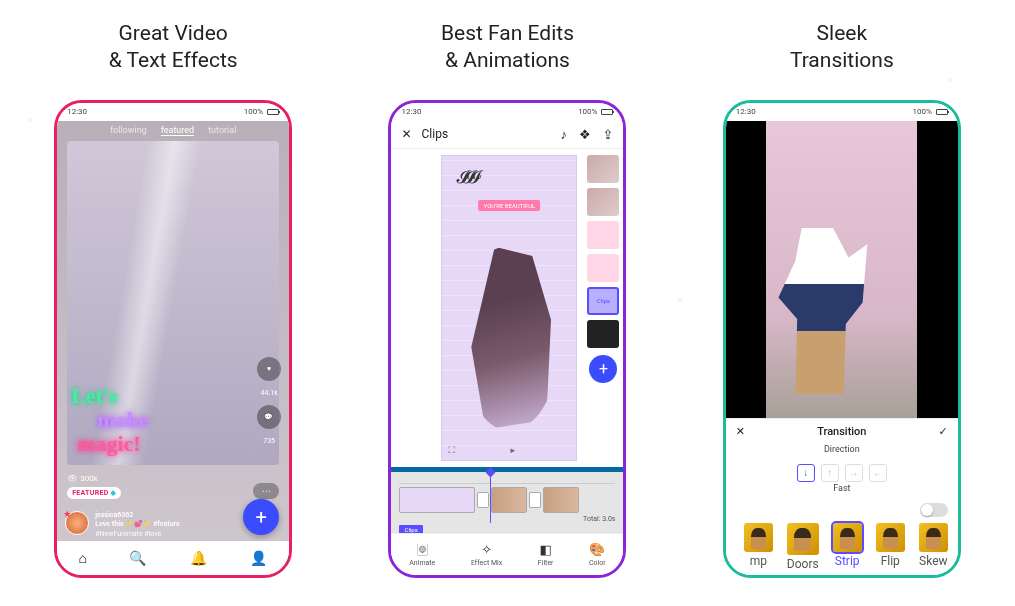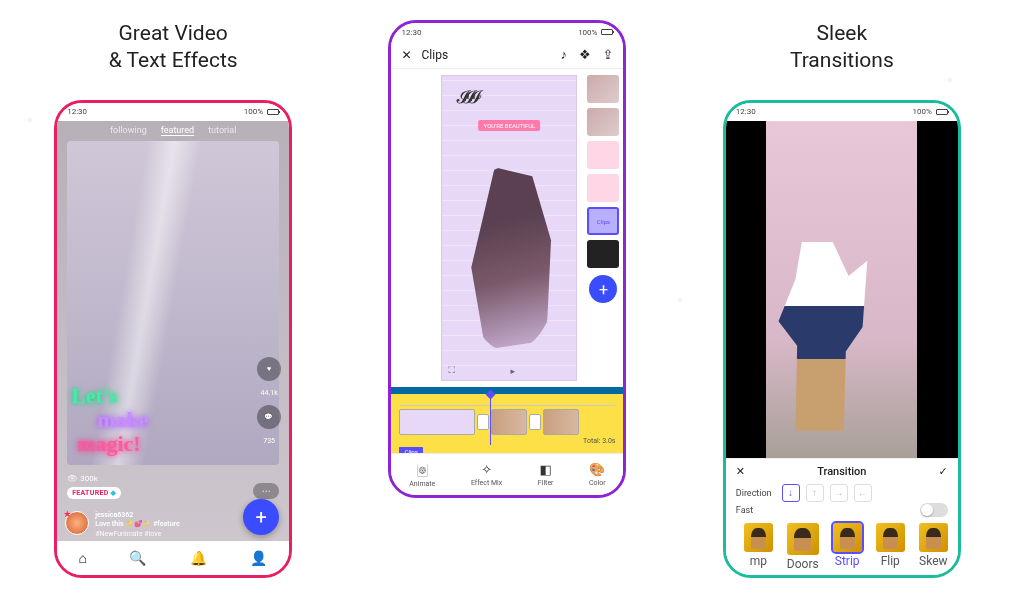--- a/index.html
+++ b/index.html
@@ -158,21 +158,21 @@
   .thumb-strip {
     width:40px; display:flex; flex-direction:column; gap:5px; padding:6px 4px;
   }
   .thumb-strip .th { width:100%; height:28px; border-radius:3px; background:#eee; }
   .thumb-strip .th.img  { background: linear-gradient(135deg,#caa,#dcc); }
   .thumb-strip .th.pink { background:#ffd6e6; }
   .thumb-strip .th.sel  { background:#b8b0ff; border:2px solid #5a4cff; font-size:6px; color:#5a4cff; display:flex; align-items:center; justify-content:center; }
   .thumb-strip .th.dark { background:#222; }
   .thumb-strip .addfab { width:28px; height:28px; border-radius:50%; background:#3b4cff; color:#fff; align-self:center; display:flex; align-items:center; justify-content:center; font-size:16px; margin-top:2px; }
   .timeline {
-    height:66px; background:#fde047; border-top:7px solid #0369a1; padding:2px 8px 0; font-size:7px; color:#555;
+    height:66px; background:#e5e5e5; border-top:5px solid #0369a1; padding:2px 8px 0; font-size:7px; color:#555;
   }
   .ruler { height:10px; border-bottom:1px solid #ccc; position:relative; }
   .ruler .cursor { position:absolute; left:42%; top:-2px; bottom:-40px; width:1px; background:#5a4cff; }
   .ruler .cursor::before{content:'';position:absolute;top:-3px;left:-3px;width:7px;height:7px;background:#5a4cff;transform:rotate(45deg);}
   .clips-row { display:flex; gap:2px; margin-top:3px; height:26px; align-items:stretch; }
   .clips-row .clip { border:1px solid #aaa; border-radius:2px; background:linear-gradient(90deg,#d0b8e0,#e0d0f0); flex:0 0 auto; width:46px; position:relative; }
   .clips-row .clip.main { width:76px; background:#e8d8f8; }
   .clips-row .clip.small{ width:36px; background:linear-gradient(90deg,#c8a080,#d8b8a0); }
   .clips-row .trans { width:12px; align-self:center; height:16px; border:1px solid #aaa; background:#fff; border-radius:2px; }
   .total { text-align:right; font-size:7px; color:#555; margin-top:2px; }
@@ -191,21 +191,21 @@
   .preview3 .subject3 {
     position:absolute; left:8%; bottom:8%; width:62%; height:56%;
     background:linear-gradient(180deg,#fff 0 34%,#2a3a6a 34% 62%,#c8a070 62%);
     clip-path: polygon(25% 0,58% 0,75% 18%,95% 10%,90% 45%,72% 58%,70% 100%,18% 100%,20% 55%,0 42%,18% 20%);
   }
   .panel3 {
     background:#fff; border-top:1px solid #eee; padding:6px 10px 4px;
   }
   .panel3 .hdr { display:flex; justify-content:space-between; align-items:center; font-size:11px; color:#222; margin-bottom:6px; }
   .panel3 .hdr .title { flex:1; text-align:center; font-weight:500; }
-  .row3 { display:flex; align-items:center; gap:10px; font-size:9px; color:#444; margin:1px 0; }
+  .row3 { display:flex; align-items:center; gap:10px; font-size:9px; color:#444; margin:1px 0;flex-direction:column; }
   .dir-opts { display:flex; gap:6px; }
   .dir-btn { width:18px; height:18px; border:1px solid #ddd; border-radius:3px; display:flex; align-items:center; justify-content:center; font-size:10px; color:#bbb; }
   .dir-btn.sel { border-color:#5a4cff; color:#5a4cff; }
   .toggle { margin-left:auto; width:28px; height:14px; background:#ddd; border-radius:8px; position:relative; }
   .toggle::after{content:'';position:absolute;left:1px;top:1px;width:12px;height:12px;border-radius:50%;background:#fff;box-shadow:0 1px 2px rgba(0,0,0,.3);}
   .trans-thumbs { display:flex; gap:6px; margin-top:6px; }
   .tt { flex:1; display:flex; flex-direction:column; align-items:center; gap:2px; font-size:12px; color:#555;padding-left:8px; }
   .tt .sq { width:100%; aspect-ratio:1; background:linear-gradient(135deg,#f0c020,#d09000); border-radius:3px; position:relative; overflow:hidden; }
   .tt .sq::after{content:'';position:absolute;inset:18% 24% 10% 24%;background:linear-gradient(180deg,#3a2a1a 0 45%,#c89050 45%);border-radius:40% 40% 10% 10%;}
   .tt.sel .lbl { color:#5a4cff; }
@@ -269,20 +269,22 @@
           <span class="active">⌂</span>
           <span>🔍</span>
           <span>🔔</span>
           <span>👤</span>
         </div>
       </div>
     </div>
   </div>
 
   <div class="column">
+    <div class="heading">Best Fan Edits
+&amp; Animations</div>
     <div class="phone purple">
       <div class="statusbar">
         <span>12:30</span>
         <span class="right">
           <span>100%</span>
           <span class="battery"><span class="fill"></span></span>
         </span>
       </div>
       <div class="editor-header">
         <div class="left-h">

